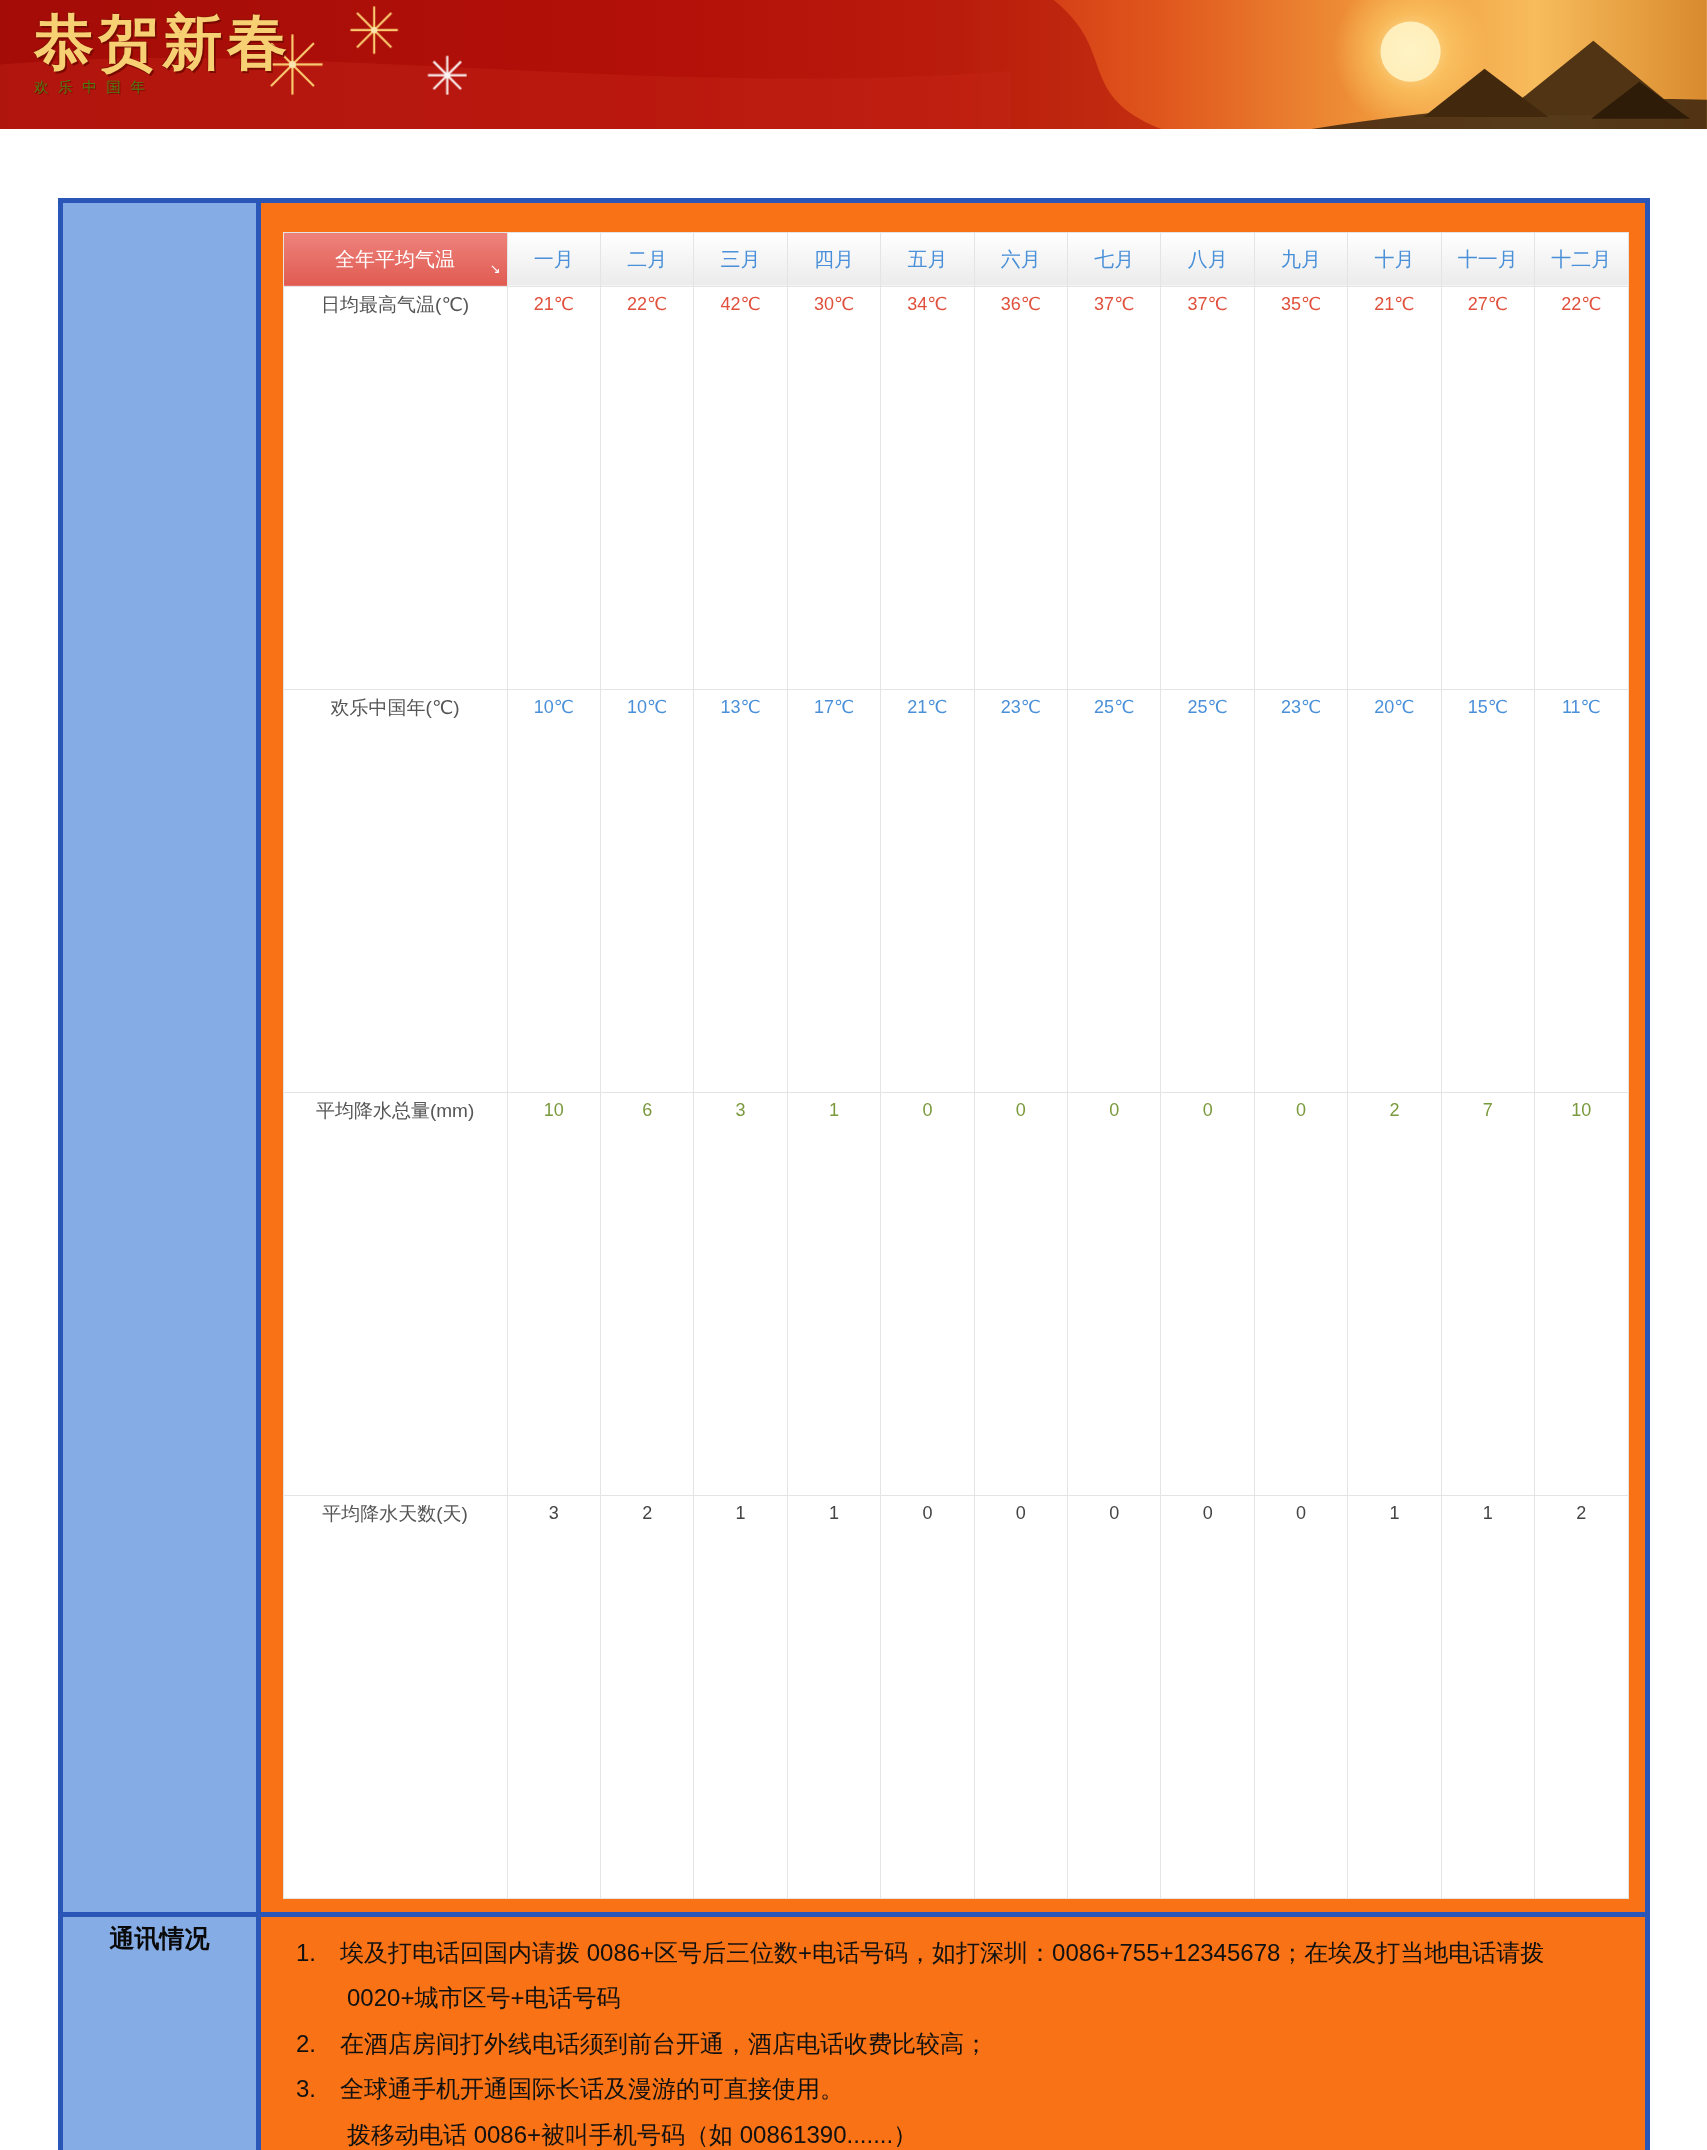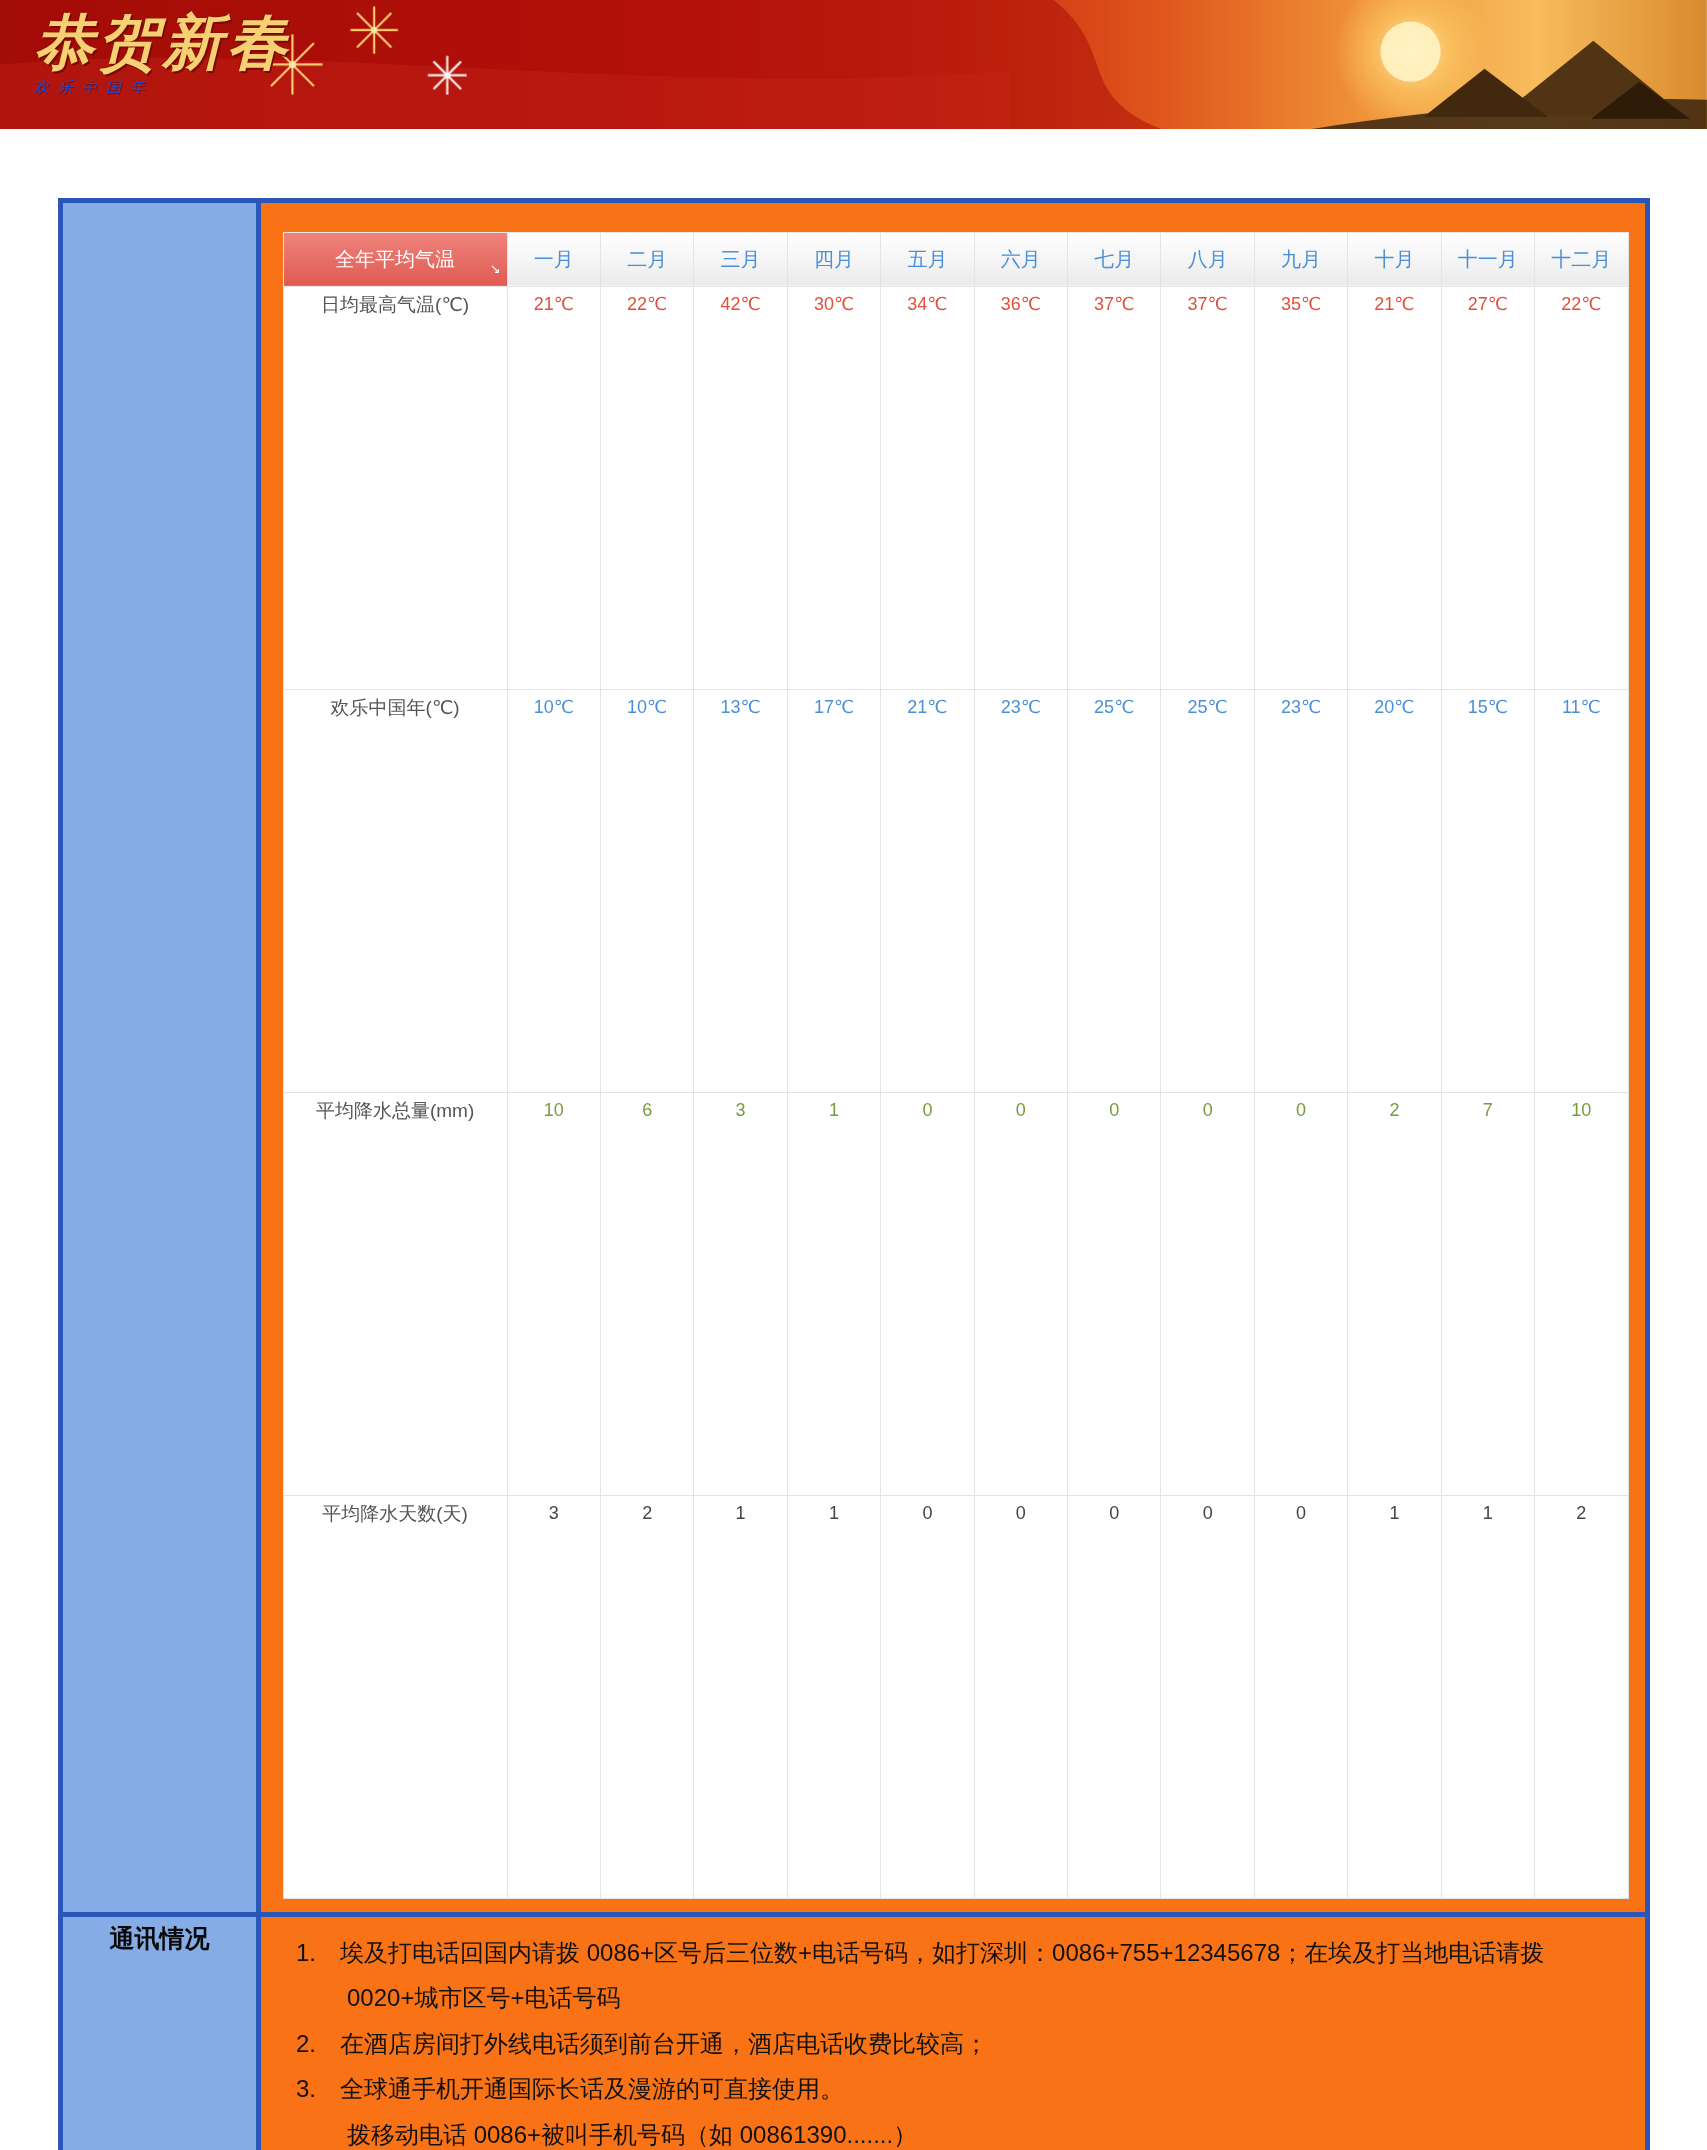--- a/index.html
+++ b/index.html
@@ -1,32 +1,32 @@
 <!DOCTYPE html>
 <html style="font-size:6.9px"><head>
 <meta charset="utf-8">
 <style>
   * { margin:0; padding:0; box-sizing:border-box; }
   html,body { background:#ffffff; }
   body { font-family:"Liberation Sans","DejaVu Sans",sans-serif; color:#111; }
   .page { position:relative; width:1707px; height:2414px; background:#fff; overflow:hidden; }
 
   
-  .banner { position:absolute; top:0; left:0; width:1707px; height:129px;font-style:italic; }
+  .banner { position:absolute; top:0; left:0; width:1707px; height:129px; }
   .banner svg { position:absolute; inset:0; display:block; }
   .banner-text { position:absolute; left:34px; top:9.5px; z-index:2; }
   .banner-title {
     font-family:"Liberation Serif","DejaVu Serif",serif;
     font-weight:bold; font-size:60px; line-height:1.1;
     color:#f6d073; letter-spacing:4.3px;
     text-shadow:1.7px 1.7px 0 #7a0a00, -0.9px -0.9px 0 #8f1204;
   }
   .banner-subtitle {
     margin-top:2.6px; font-size:14.6px; letter-spacing:9.5px;
-    color:#1d4ed8; text-shadow:0.9px 0.9px 0 #7a0a00;
+    color:#4d7c0f; text-shadow:0.9px 0.9px 0 #7a0a00;
   }
 
   
   table.main { position:absolute; left:58px; top:198px; width:1592px;
     border-collapse:collapse; table-layout:fixed; background:#fff; }
   table.main col.c-label { width:198px; }
   table.main td { border:5.2px solid #2a56b8; vertical-align:top; }
   td.label { background:#85ace4; text-align:center; vertical-align:middle;
     font-weight:bold; font-size:25px; line-height:1.7; color:#0a0a0a; white-space:pre-line; }
   td.content { background:#f97316; padding:13px 20.6px 13px 19px; font-size:24px; line-height:1.9; }

